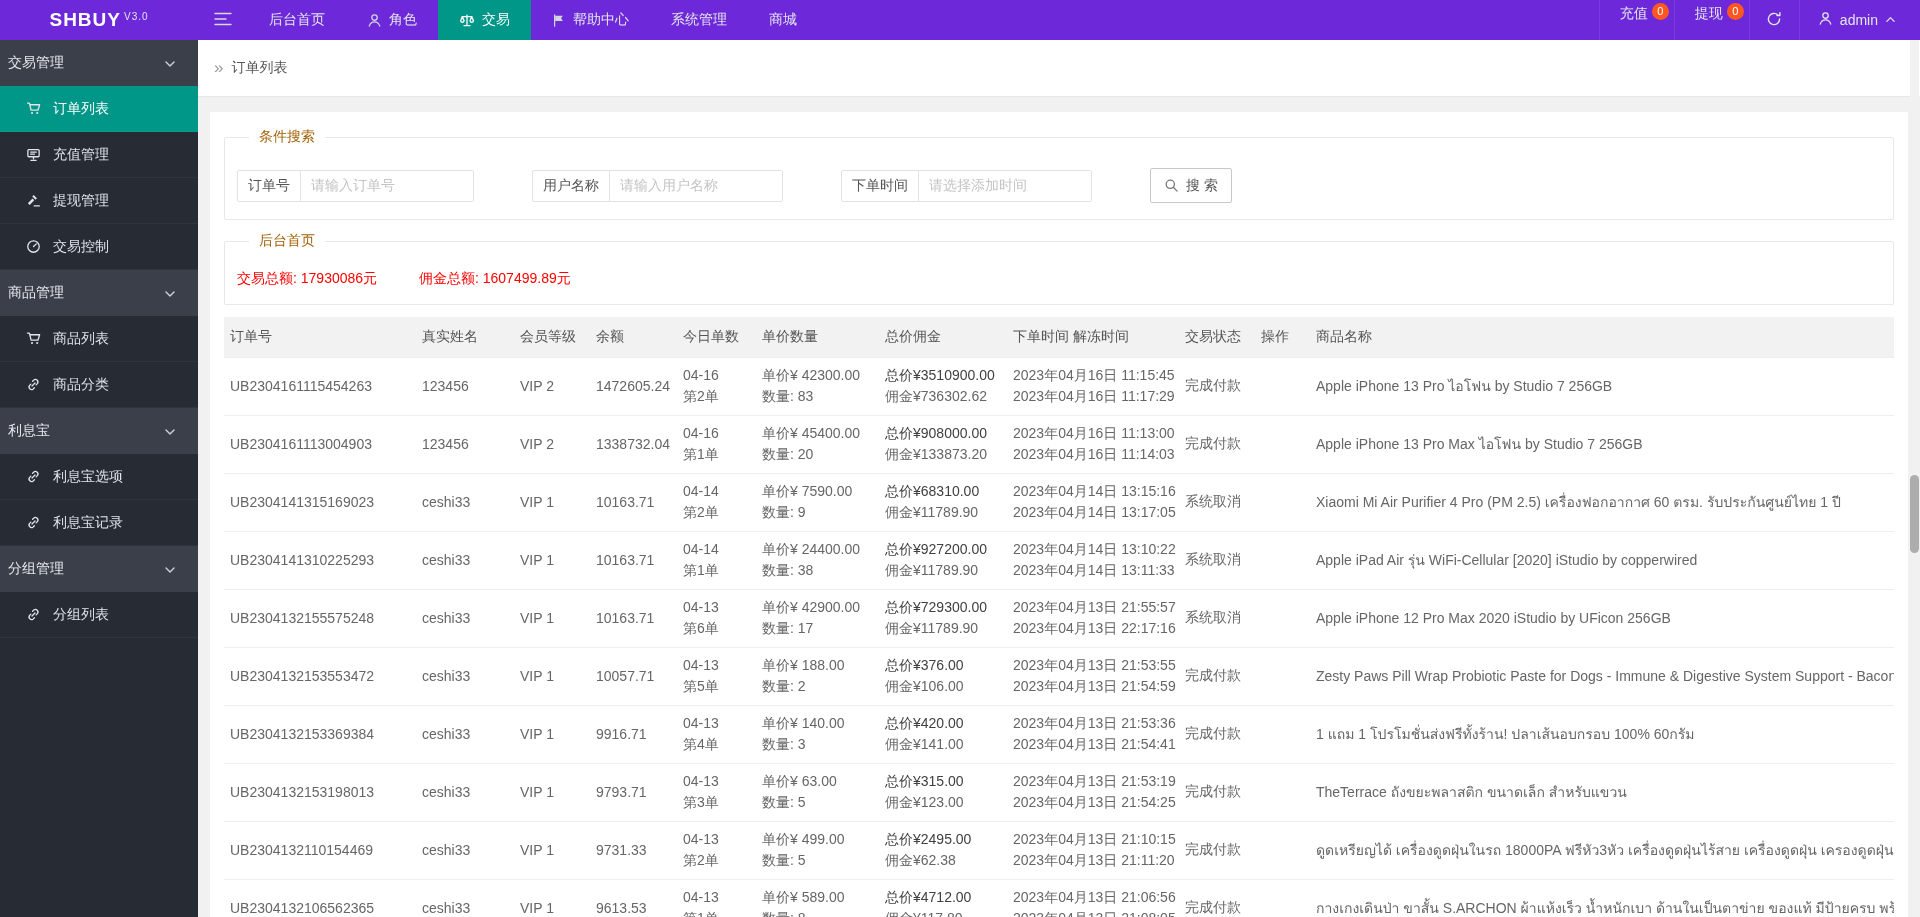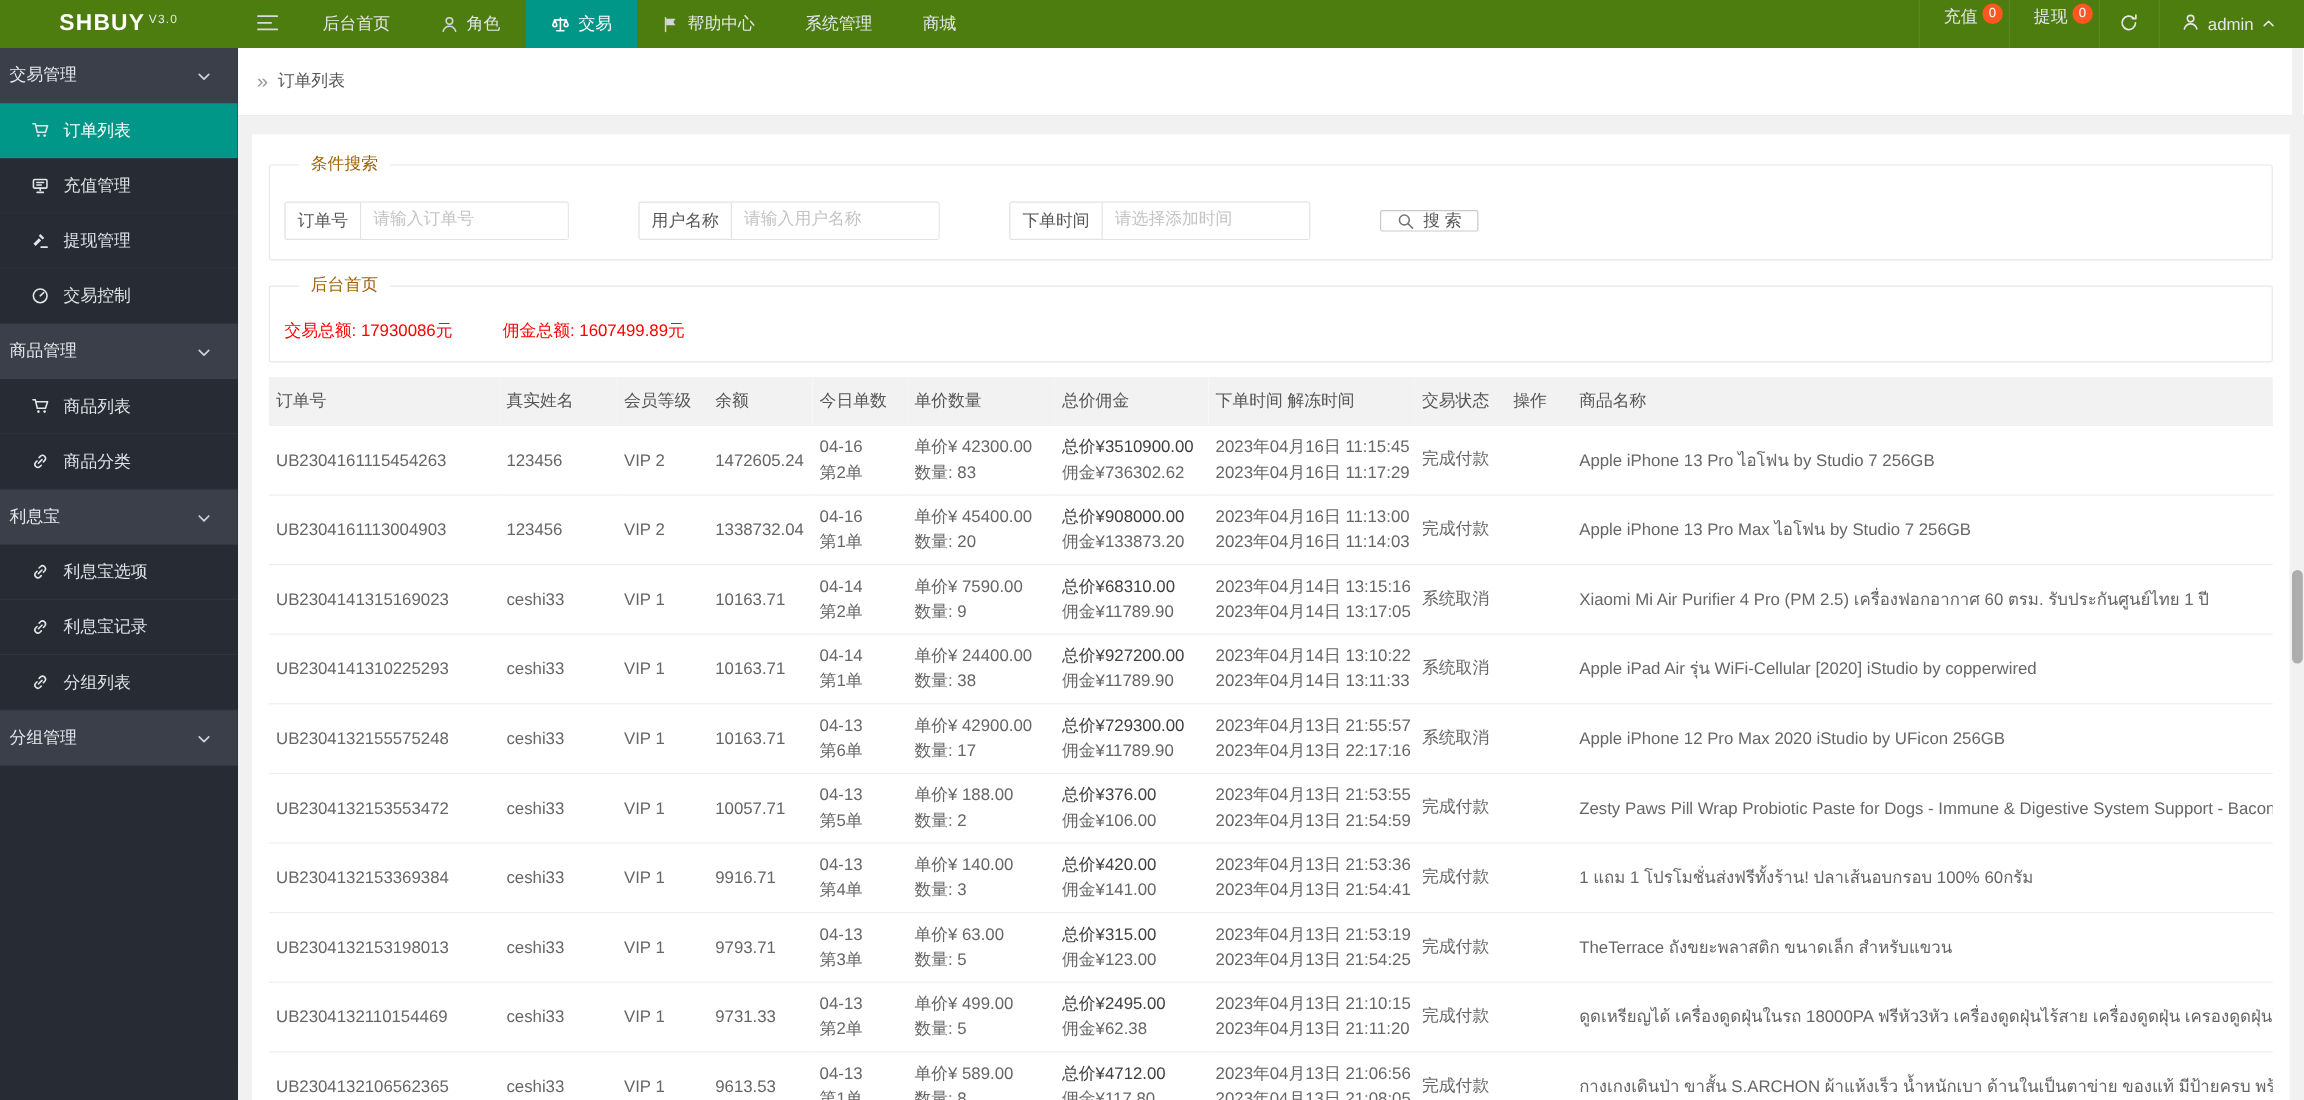--- a/index.html
+++ b/index.html
@@ -1,21 +1,21 @@
 <!DOCTYPE html>
 <html><head>
 <meta charset="utf-8">
 <style>
   * { margin:0; padding:0; box-sizing:border-box; }
   html,body { width:1920px; height:917px; overflow:hidden; background:#f1f1f1;
     font-family:"Liberation Sans", sans-serif; font-size:14px; }
 
   
   .topbar { position:fixed; top:0; left:0; width:1920px; height:40px;
-    background:#4d7c0f; display:flex; align-items:stretch; z-index:50; color:#ecedf0; }
+    background:#6d28d9; display:flex; align-items:stretch; z-index:50; color:#ecedf0; }
   .logo { width:198px; display:flex; align-items:center; justify-content:center;
     color:#fff; letter-spacing:1px; }
   .logo b { font-size:19px; font-weight:bold; }
   .logo sup { font-size:10px; margin-left:3px; transform:translateY(-4px); color:#e6e6e6; }
   .tb-hamb { width:50px; display:flex; align-items:center; justify-content:center; cursor:pointer; color:#d8dade; }
   .tb-nav { display:flex; align-items:stretch; list-style:none; }
   .tb-item { display:flex; align-items:center; gap:7px; padding:0 21px; cursor:pointer;
     color:#e4e6ea; white-space:nowrap; }
   .tb-item .ic { display:flex; align-items:center; color:#d3d6db; }
   .tb-item.active { background:#009688; color:#fff; }
@@ -52,21 +52,21 @@
   fieldset legend { margin-left:12px; padding:0 10px; color:#a16207; }
   .fs-search { padding:22px 12px 16px; }
   .search-row { display:flex; align-items:center; }
   .in-group { display:flex; align-items:stretch; border:1px solid #e2e2e2; border-radius:2px;
     margin-right:58px; background:#fff; height:32px; }
   .in-label { display:flex; align-items:center; padding:0 10px; color:#555;
     border-right:1px solid #e2e2e2; white-space:nowrap; }
   .in-group input { border:none; outline:none; width:172px; padding:0 10px; font-size:14px;
     color:#666; font-family:Liberation Mono, monospace; }
   .in-group input::placeholder { color:#c4c4c4; }
-  .search-btn { display:flex; align-items:center; gap:7px; height:18px; padding:0 13px;
+  .search-btn { display:flex; align-items:center; gap:7px; height:35px; padding:0 13px;
     background:#fff; border:1px solid #c9c9c9; border-radius:2px; color:#555; font-size:14px;
     cursor:pointer; font-family:inherit; }
   .search-btn .ic { color:#777; display:flex; }
 
   .fs-stats { margin-top:12px; padding:20px 12px 16px; }
   .stats-line { color:#ff0000; }
   .stats-line .s2 { margin-left:38px; }
 
   
   table { width:100%; border-collapse:collapse; margin-top:12px; table-layout:fixed; }
@@ -253,35 +253,35 @@
     <div class="side-row side-item">
       <span class="ic">
         <svg width="15" height="15" viewBox="0 0 16 16">
           <path d="M6.4 9.6l3.2-3.2" fill="none" stroke="currentColor" stroke-width="1.4" stroke-linecap="round" stroke-linejoin="round"></path>
           <path d="M7 4.6l1.3-1.3a2.7 2.7 0 0 1 3.8 3.8L10.8 8.4" fill="none" stroke="currentColor" stroke-width="1.4" stroke-linecap="round" stroke-linejoin="round"></path>
           <path d="M9 11.4l-1.3 1.3a2.7 2.7 0 0 1-3.8-3.8l1.3-1.3" fill="none" stroke="currentColor" stroke-width="1.4" stroke-linecap="round" stroke-linejoin="round"></path>
         </svg>
       </span>
       <span class="lbl">利息宝记录</span>
     </div>
-    <div class="side-row side-item">
-      <span class="ic">
-        <svg width="15" height="15" viewBox="0 0 16 16">
-          <path d="M6.4 9.6l3.2-3.2" fill="none" stroke="currentColor" stroke-width="1.4" stroke-linecap="round" stroke-linejoin="round"></path>
-          <path d="M7 4.6l1.3-1.3a2.7 2.7 0 0 1 3.8 3.8L10.8 8.4" fill="none" stroke="currentColor" stroke-width="1.4" stroke-linecap="round" stroke-linejoin="round"></path>
-          <path d="M9 11.4l-1.3 1.3a2.7 2.7 0 0 1-3.8-3.8l1.3-1.3" fill="none" stroke="currentColor" stroke-width="1.4" stroke-linecap="round" stroke-linejoin="round"></path>
-        </svg>
-      </span>
-      <span class="lbl">分组列表</span>
-    </div>
     <div class="side-row side-group">
       <span>分组管理</span>
       <span class="chev"><svg width="12" height="12" viewBox="0 0 12 12">
           <path d="M2 4l4 4 4-4" fill="none" stroke="currentColor" stroke-width="1.4" stroke-linecap="round" stroke-linejoin="round"></path>
         </svg></span>
+    </div>
+    <div class="side-row side-item">
+      <span class="ic">
+        <svg width="15" height="15" viewBox="0 0 16 16">
+          <path d="M6.4 9.6l3.2-3.2" fill="none" stroke="currentColor" stroke-width="1.4" stroke-linecap="round" stroke-linejoin="round"></path>
+          <path d="M7 4.6l1.3-1.3a2.7 2.7 0 0 1 3.8 3.8L10.8 8.4" fill="none" stroke="currentColor" stroke-width="1.4" stroke-linecap="round" stroke-linejoin="round"></path>
+          <path d="M9 11.4l-1.3 1.3a2.7 2.7 0 0 1-3.8-3.8l1.3-1.3" fill="none" stroke="currentColor" stroke-width="1.4" stroke-linecap="round" stroke-linejoin="round"></path>
+        </svg>
+      </span>
+      <span class="lbl">分组列表</span>
     </div>
   </div>
 
 <div class="main">
   <div class="breadcrumb-bar">
     <span class="bc-ic">»</span>
     <span class="bc-title">订单列表</span>
   </div>
 
   <div class="card">

